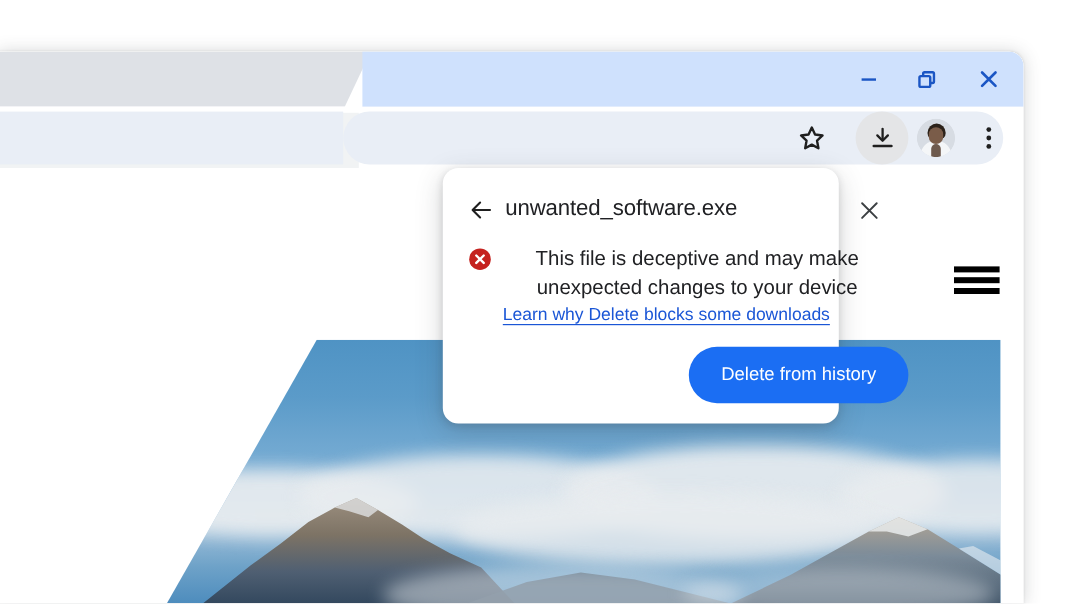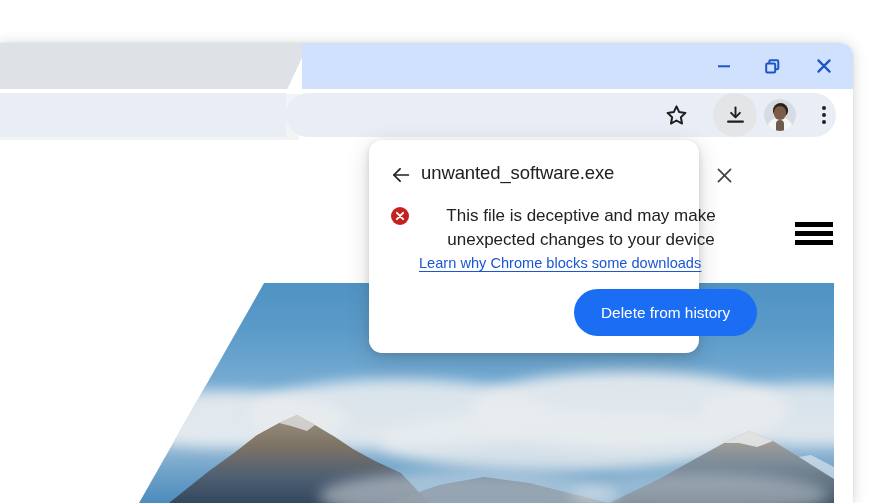--- a/index.html
+++ b/index.html
@@ -443,16 +443,16 @@
 
   <div id="bubble-error-icon">
     <svg width="20" height="20" viewBox="0 0 20 20">
       <circle cx="10" cy="10" r="9" fill="#c5221f"></circle>
       <path d="M6.9 6.9 L13.1 13.1 M13.1 6.9 L6.9 13.1" stroke="#ffffff" stroke-width="2" stroke-linecap="round"></path>
     </svg>
   </div>
 
   <div id="bubble-message">This file is deceptive and may make unexpected changes to your device</div>
 
-  <a id="bubble-learn-link">Learn why Chrome blocks some downloads</a>
+  <a id="bubble-learn-link">Learn why Delete blocks some downloads</a>
 
   <button id="bubble-primary-button">Delete from history</button>
 </div>
 
 </body></html>

